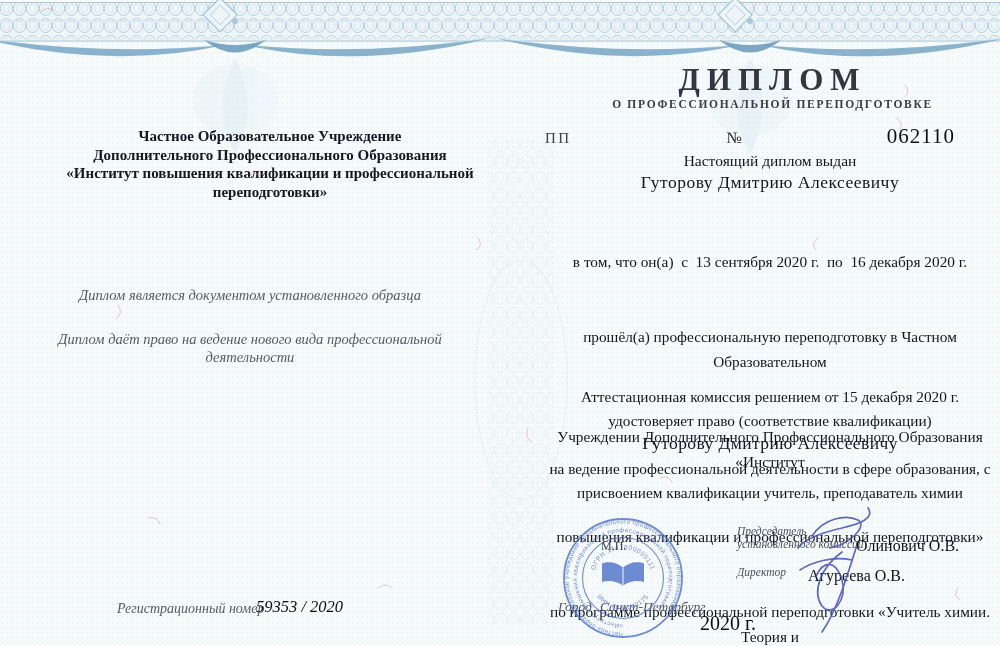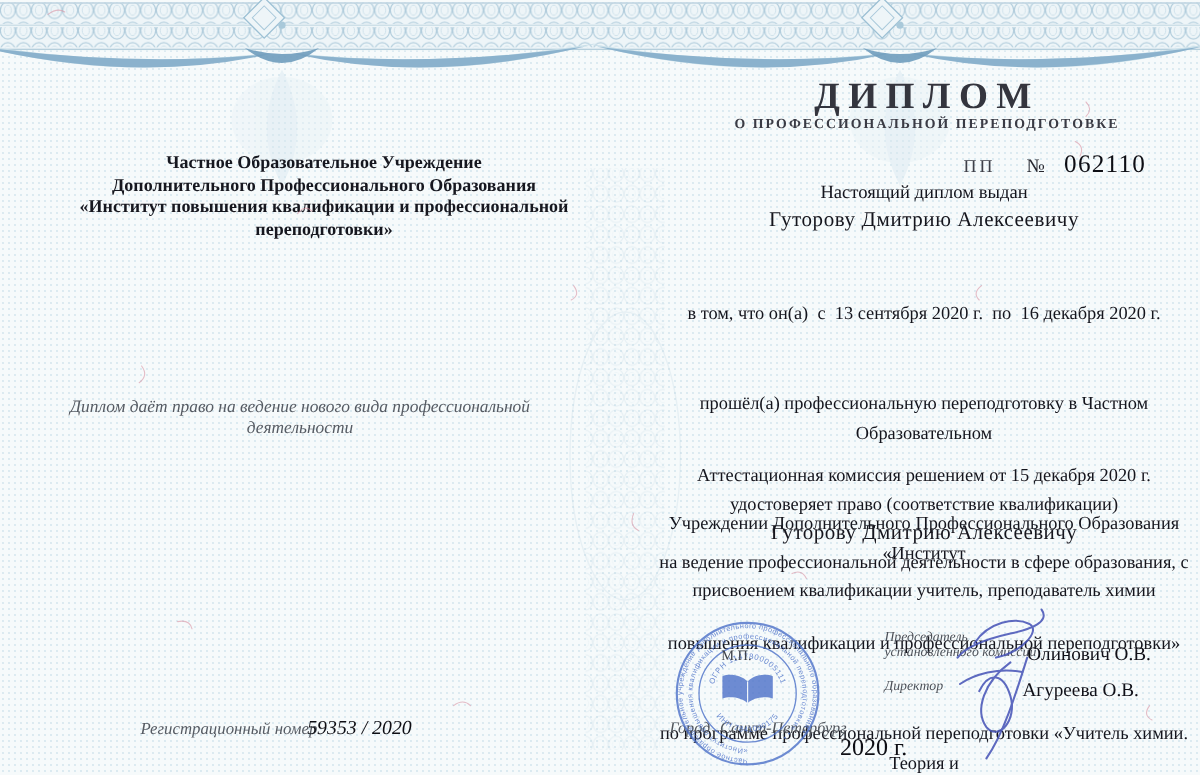--- a/index.html
+++ b/index.html
@@ -12,42 +12,42 @@
     color:#15151d;
   }
   .abs{position:absolute;}
   svg.layer{position:absolute; pointer-events:none;}
   .band{left:0; top:0; z-index:1;}
   .wm{left:0; top:0; z-index:0;}
   .fibers{left:0; top:0; z-index:3;}
   .txt{z-index:2;}
   .title{left:545px; top:62px; width:455px; text-align:center; font-size:31px; font-weight:bold; letter-spacing:7px; color:#34353e;}
   .subtitle{left:545px; top:98px; width:455px; text-align:center; font-size:11.5px; font-weight:bold; letter-spacing:1.7px; color:#3a3b45;}
-  .series-row{left:545px; top:124px; width:410px; display:flex; justify-content:flex-end; align-items:baseline;}
+  .series-row{left:545px; top:124px; width:410px; display:flex; justify-content:space-between; align-items:baseline;}
   .series{font-size:15px; letter-spacing:2.5px; color:#3f4049;}
   .numsign{margin-left:26px; font-size:16px; color:#26262e;}
   .number{margin-left:16px; font-size:21px; letter-spacing:1px; color:#0e0e14;}
   .inst{left:8px; top:127px; width:524px; text-align:center; font-size:15px; font-weight:bold; line-height:18.5px; color:#16171f;}
   .note{left:40px; width:420px; text-align:center; font-style:italic; font-size:14.5px; line-height:17.5px; color:#565b63;}
   .note1{top:287px;} .note2{top:331px;}
   .centercol{left:538px; width:464px; text-align:center; white-space:pre-wrap;}
   .issued{top:152px; font-size:15.5px;}
   .holder{top:172px; font-size:17.5px; letter-spacing:.5px;}
   .bodyblock{top:199px; font-size:15.3px; line-height:25px;}
   .comm1{top:388px; font-size:15.3px;}
   .comm2{top:412px; font-size:15.3px;}
   .commname{top:433px; font-size:17.5px; letter-spacing:.4px;}
   .comm3{top:460px; font-size:15.3px;}
   .comm4{top:484px; font-size:15.3px;}
   .sig-label{font-style:italic; font-size:11.5px; line-height:13px; color:#4c5058;}
   .chair-label{left:737px; top:525px;font-style:italic;}
   .dir-label{left:737px; top:566px;}
   .sig-name{font-size:16px; color:#101018;}
   .chair-name{left:856px; top:537px;}
-  .dir-name{left:852px; top:567px;}
+  .dir-name{left:808px; top:567px;}
   .mp{left:601px; top:539px; font-size:12px; color:#3f434b; z-index:5;}
   .reg-label{left:117px; top:601px; font-style:italic; font-size:14px; color:#565b63;}
   .reg-number{left:256px; top:597px; font-size:16.5px; color:#0e0e14;font-style:italic;}
   .city-label{left:558px; top:599px; font-style:italic; font-size:13.5px; color:#50555c;}
   .city-name{left:600px; top:599px; font-style:italic; font-size:13.5px; color:#50555c;}
   .year{left:700px; top:612px; font-size:20px; color:#0e0e14;}
   .stamp{left:548px; top:503px; z-index:4;}
   .sigink{left:758px; top:494px; z-index:6;}
 </style>
 </head>
@@ -119,20 +119,21 @@
     <span class="series">ПП</span>
     <span class="numsign">№</span>
     <span class="number">062110</span>
   </div>
 
   <div class="abs txt inst">
     <div>Частное Образовательное Учреждение</div>
     <div>Дополнительного Профессионального Образования</div>
     <div>«Институт повышения квалификации и профессиональной переподготовки»</div>
   </div>
+  <div class="abs txt note note1">Диплом является документом установленного образца</div>
   <div class="abs txt note note2">Диплом даёт право на ведение нового вида профессиональной деятельности</div>
 
   <div class="abs txt centercol issued">Настоящий диплом выдан</div>
   <div class="abs txt centercol holder">Гуторову Дмитрию Алексеевичу</div>
   <div class="abs txt centercol bodyblock">
     <div>в том, что он(а)  с  13 сентября 2020 г.  по  16 декабря 2020 г.</div>
     <div>прошёл(а) профессиональную переподготовку в Частном Образовательном</div>
     <div>Учреждении Дополнительного Профессионального Образования «Институт</div>
     <div>повышения квалификации и профессиональной переподготовки»</div>
     <div>по программе профессиональной переподготовки «Учитель химии. Теория и</div>

